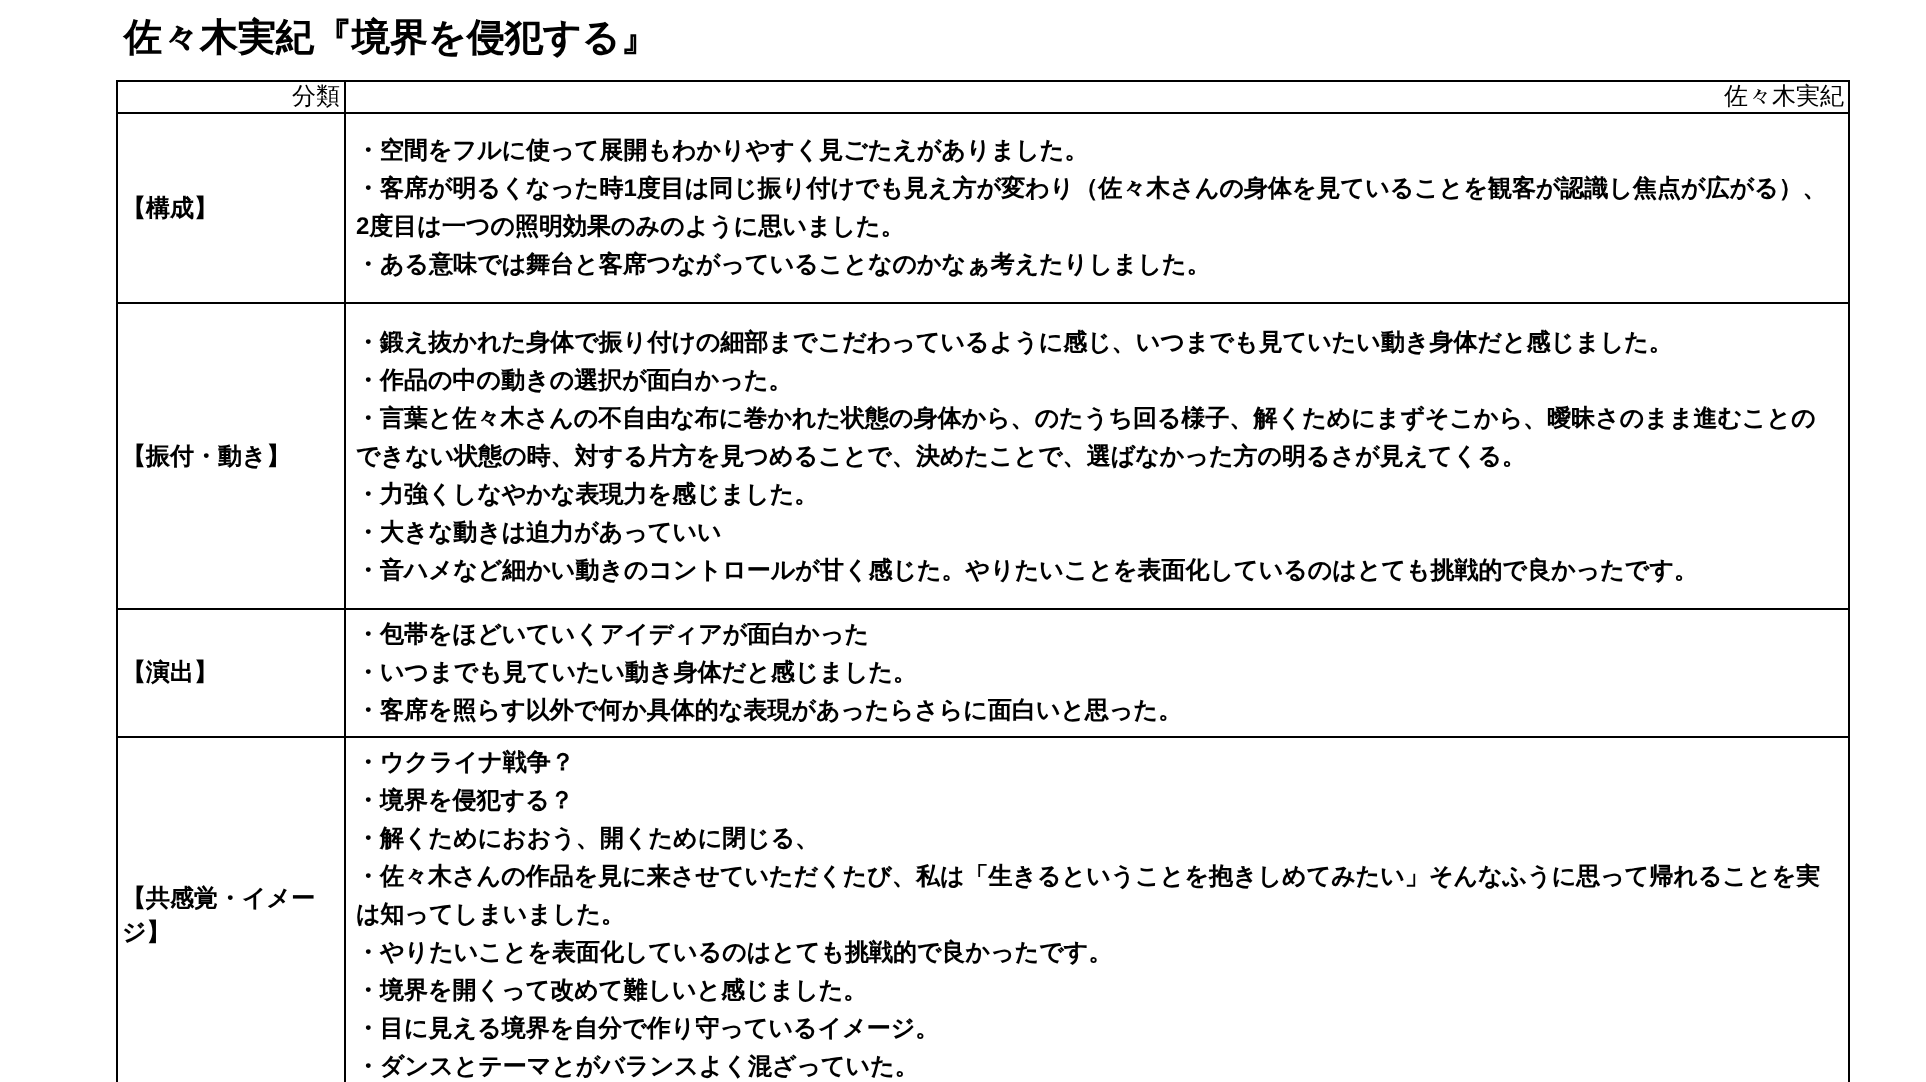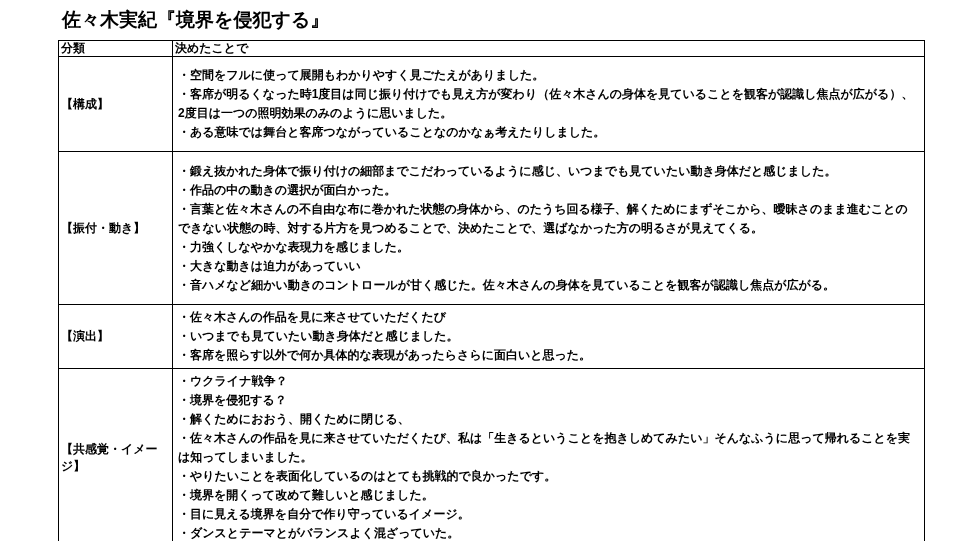--- a/index.html
+++ b/index.html
@@ -36,22 +36,22 @@
     table-layout: fixed;
     background: #ffffff;
   }
   table.comments th,
   table.comments td {
     border: 1px solid #000000;
     box-sizing: border-box;
   }
   th.hdr {
     font-size: 12px;
-    font-weight: bold;
-    text-align: left;
+    font-weight: normal;
+    text-align: right;
     padding: 1px 2px;
     height: 16px;
     line-height: 13px;
   }
   col.c-cat { width: 114px; }
   td.cat {
     font-size: 12px;
     font-weight: bold;
     vertical-align: middle;
     padding: 2px;
@@ -76,21 +76,21 @@
   <div class="doc-title">佐々木実紀『境界を侵犯する』</div>
 
   <table class="comments">
     <colgroup>
       <col class="c-cat">
       <col>
     </colgroup>
     <thead>
       <tr>
         <th class="hdr">分類</th>
-        <th class="hdr">決めたことで</th>
+        <th class="hdr">佐々木実紀</th>
       </tr>
     </thead>
     <tbody>
 
       <tr style="height:95px;">
         <td class="cat">【構成】</td>
         <td class="ops">
           <div class="item">・空間をフルに使って展開もわかりやすく見ごたえがありました。</div>
           <div class="item">・客席が明るくなった時1度目は同じ振り付けでも見え方が変わり（佐々木さんの身体を見ていることを観客が認識し焦点が広がる）、2度目は一つの照明効果のみのように思いました。</div>
           <div class="item">・ある意味では舞台と客席つながっていることなのかなぁ考えたりしました。</div>
@@ -98,28 +98,28 @@
       </tr>
 
       <tr style="height:153px;">
         <td class="cat">【振付・動き】</td>
         <td class="ops">
           <div class="item">・鍛え抜かれた身体で振り付けの細部までこだわっているように感じ、いつまでも見ていたい動き身体だと感じました。</div>
           <div class="item">・作品の中の動きの選択が面白かった。</div>
           <div class="item">・言葉と佐々木さんの不自由な布に巻かれた状態の身体から、のたうち回る様子、解くためにまずそこから、曖昧さのまま進むことのできない状態の時、対する片方を見つめることで、決めたことで、選ばなかった方の明るさが見えてくる。</div>
           <div class="item">・力強くしなやかな表現力を感じました。</div>
           <div class="item">・大きな動きは迫力があっていい</div>
-          <div class="item">・音ハメなど細かい動きのコントロールが甘く感じた。佐々木さんの身体を見ていることを観客が認識し焦点が広がる。</div>
+          <div class="item">・音ハメなど細かい動きのコントロールが甘く感じた。やりたいことを表面化しているのはとても挑戦的で良かったです。</div>
         </td>
       </tr>
 
       <tr style="height:55px;">
         <td class="cat">【演出】</td>
         <td class="ops">
-          <div class="item">・佐々木さんの作品を見に来させていただくたび</div>
+          <div class="item">・包帯をほどいていくアイディアが面白かった</div>
           <div class="item">・いつまでも見ていたい動き身体だと感じました。</div>
           <div class="item">・客席を照らす以外で何か具体的な表現があったらさらに面白いと思った。</div>
         </td>
       </tr>
 
       <tr style="height:172px;">
         <td class="cat">【共感覚・イメージ】</td>
         <td class="ops">
           <div class="item">・ウクライナ戦争？</div>
           <div class="item">・境界を侵犯する？</div>

